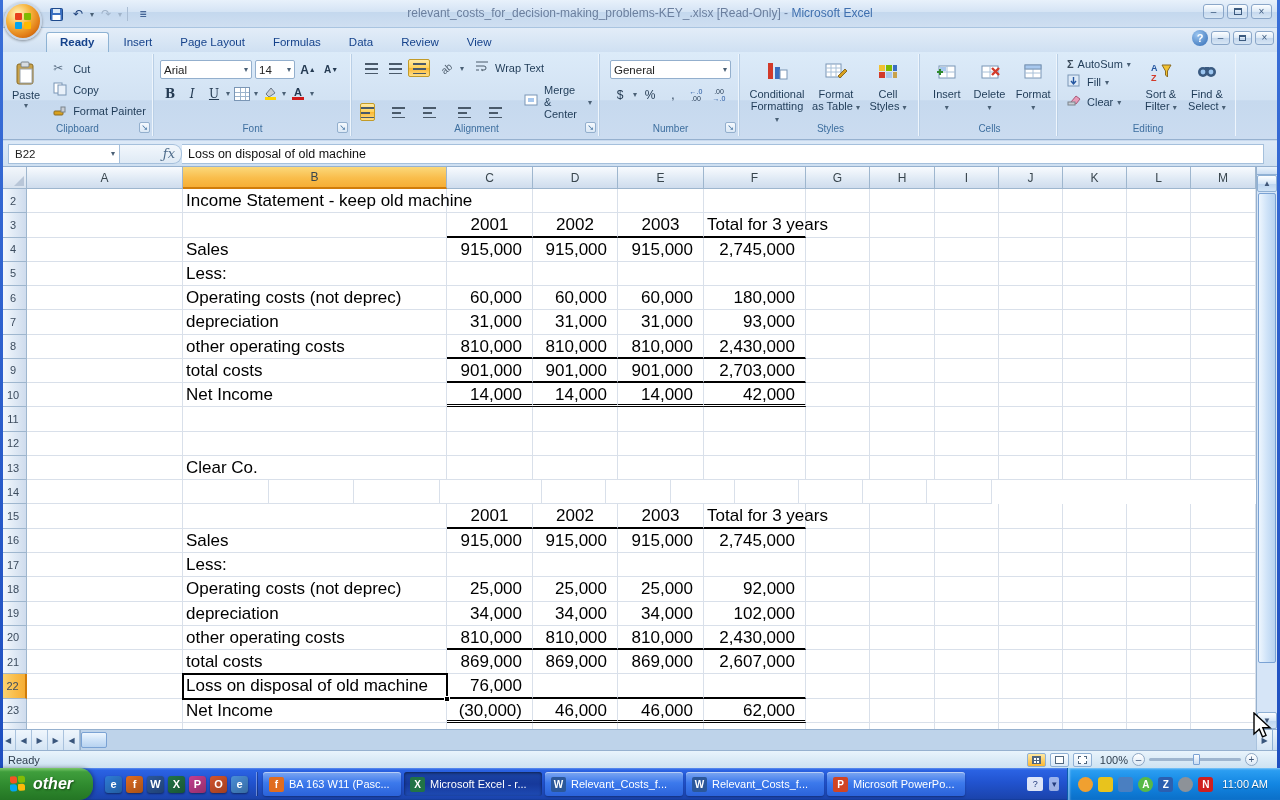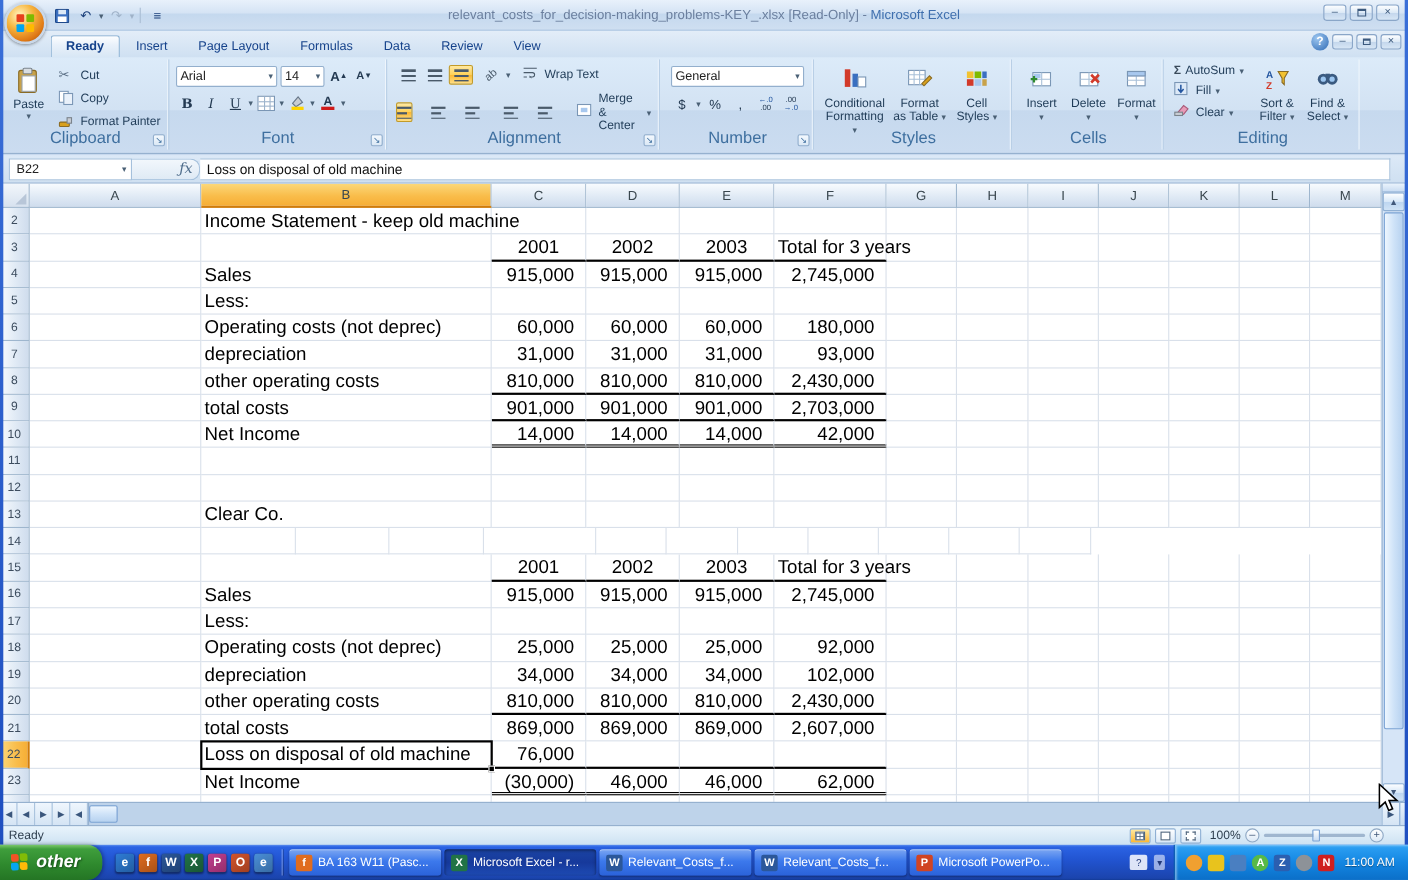--- a/index.html
+++ b/index.html
@@ -46,21 +46,21 @@
     color:#fff;font-size:11px;font-weight:bold;display:flex;align-items:center;justify-content:center;}
   .wbtn.small{width:19px;height:14px;}
 
   
   #ribbon{position:absolute;left:0;top:52px;width:1280px;height:88px;
     background:linear-gradient(#dcebf9,#d2e2f3 55%,#c6d9ee 56%,#cbdcf0);
     border-bottom:1px solid #96b1cf;}
   .rgroup{position:absolute;top:2px;height:82px;border-right:1px solid #b9cfe6;
     box-shadow:inset -1px 0 0 #eef5fc;}
   .rg-label{position:absolute;bottom:2px;left:0;right:0;text-align:center;
-    font-size:15px;color:#3e6f9f;}
+    font-size:10px;color:#3e6f9f;}
   .launcher{position:absolute;bottom:3px;right:3px;width:11px;height:11px;border:1px solid #93afcd;
     border-radius:2px;font-size:8px;line-height:9px;text-align:center;color:#3e6f9f;
     background:linear-gradient(#f4f9fe,#dbe8f5);}
   .bigbtn{display:flex;flex-direction:column;align-items:center;justify-content:flex-start;
     font-size:11px;color:#1f3b57;text-align:center;padding:3px 4px;border-radius:3px;}
   .bigbtn .cap{line-height:12px;}
   .smbtn{display:flex;align-items:center;gap:4px;font-size:11px;color:#1f3b57;padding:1px 3px;border-radius:2px;}
   .arrow{font-size:8px;color:#4a6075;}
   .i16{width:16px;height:16px;position:relative;flex:none;}
   .i24{width:26px;height:26px;position:relative;flex:none;margin-bottom:2px;}
@@ -358,21 +358,21 @@
           </div>
         <span class="arrow">▾</span>
         <div class="smbtn" style="margin-left:6px;">
             <span class="i16"><svg width="14" height="12" viewBox="0 0 14 12">
                 <path d="M1 2 H13 M1 6 H9 a2 2 0 0 1 0 4 H6 M1 10 H4" stroke="#4a5a6a" fill="none"></path>
                 <path d="M8 10 L6 8.5 L8 11.5 Z" fill="#4a5a6a"></path>
               </svg></span>
             <span>Wrap Text</span>
           </div>
       </div>
-      <div style="display:flex;gap:16px;padding:6px 4px 0 6px;align-items:center;">
+      <div style="display:flex;gap:16px;padding:6px 4px 0 6px;align-items:flex-end;">
         <div class="albtn on">
             <span class="stripes short"></span>
           </div>
         <div class="albtn">
             <span class="stripes short"></span>
           </div>
         <div class="albtn">
             <span class="stripes short"></span>
           </div>
         <div class="albtn" style="margin-left:4px;">

